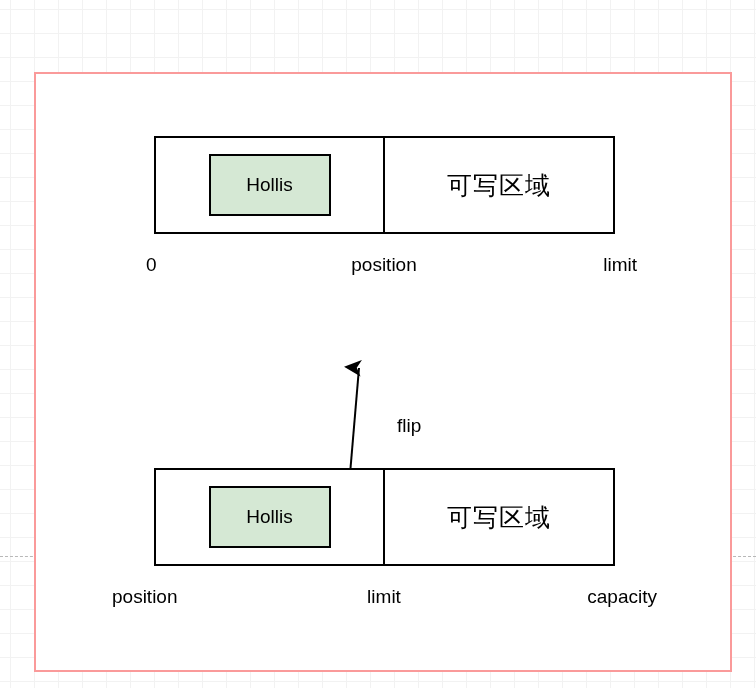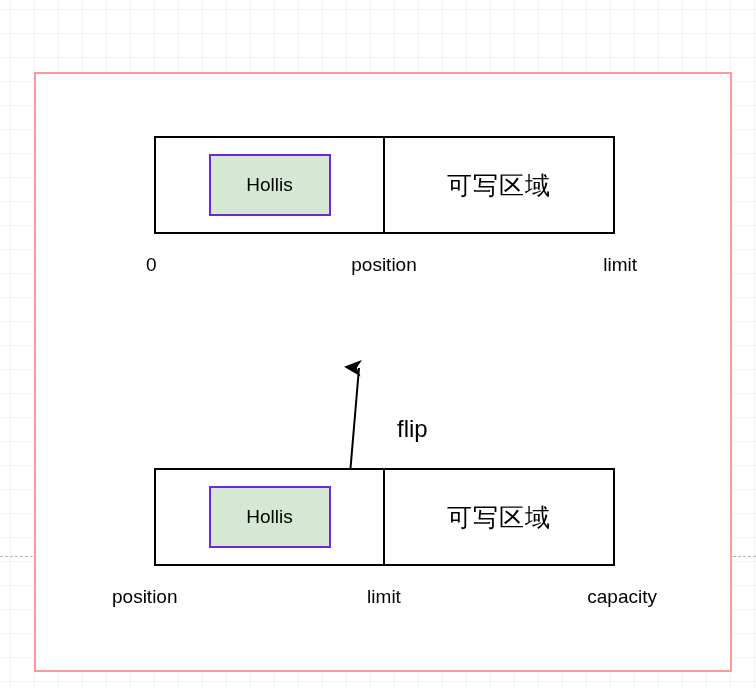--- a/index.html
+++ b/index.html
@@ -66,21 +66,21 @@
     border-right: 2px solid #000000;
   }
   .buffer .seg-right {
     flex: 1 1 auto;
   }
   .chip {
     box-sizing: border-box;
     width: 122px;
     height: 62px;
     background: #d5e8d4;
-    border: 2px solid #6d28d9;
+    border: 2px solid #000000;
     display: flex;
     align-items: center;
     justify-content: center;
     font-size: 19px;
     color: #000000;
     margin-left: 0px;
   }
   .seg-right-label {
     font-size: 25px;
     color: #000000;
@@ -100,21 +100,21 @@
     position: absolute;
     left: 288px;
     top: 286px;
     width: 60px;
     height: 134px;
   }
   #flip-label {
     position: absolute;
     left: 361px;
     top: 341px;
-    font-size: 24px;
+    font-size: 19px;
     color: #000000;
   }
 </style>
 </head>
 <body>
 
 <div id="canvas">
 
   <div id="grid"></div>
   <div class="guide-h" style="top:556px;"></div>

